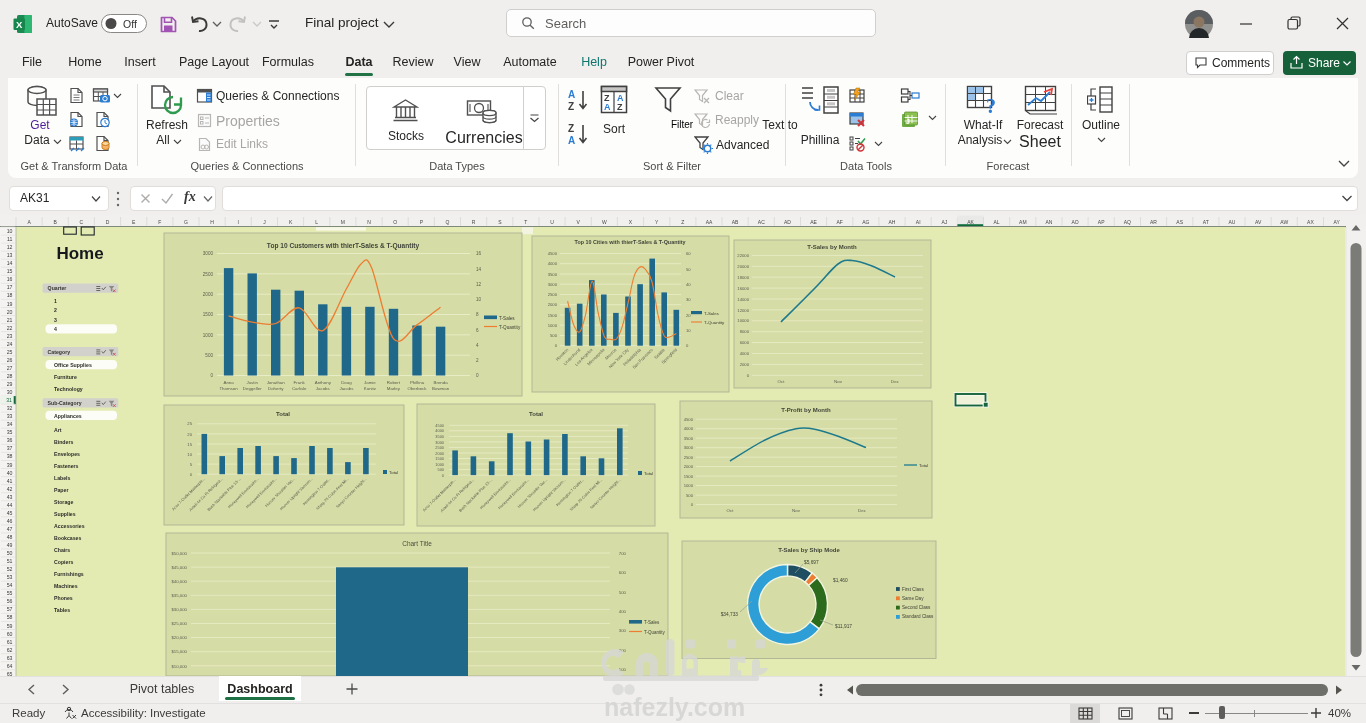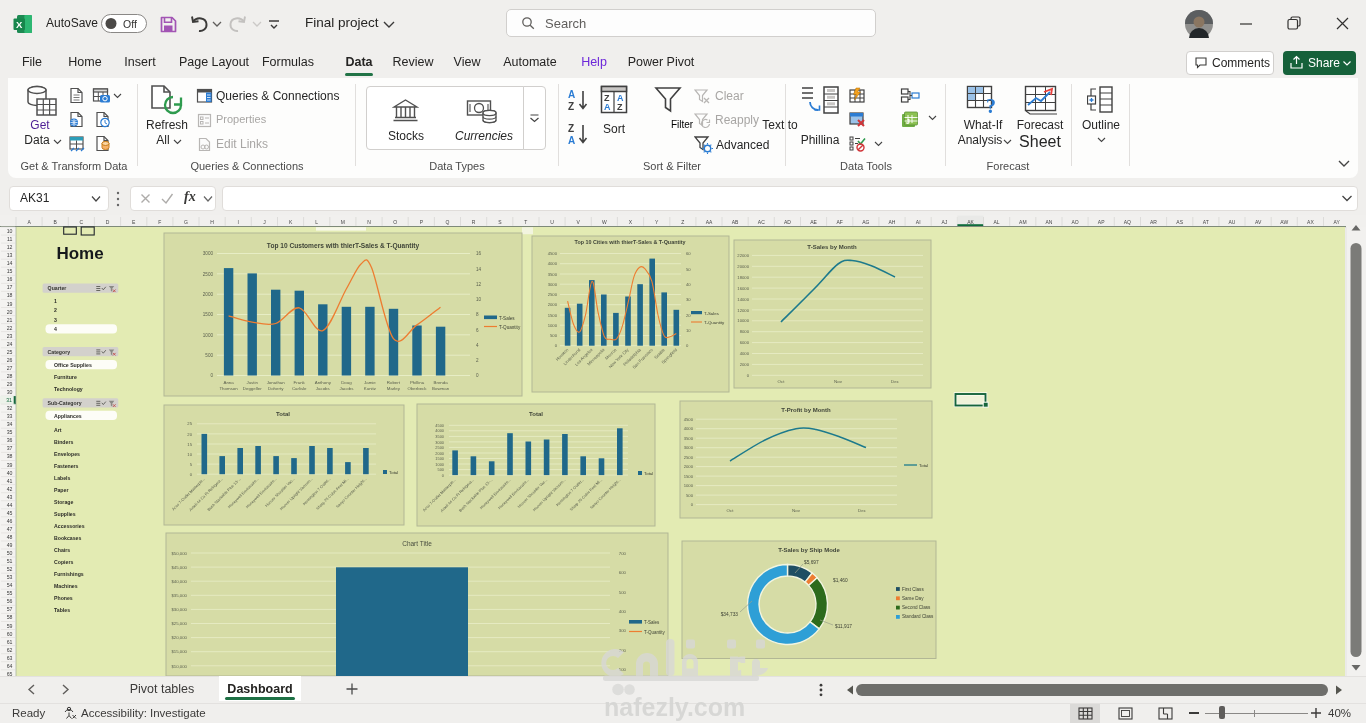--- a/index.html
+++ b/index.html
@@ -67,21 +67,21 @@
 <div class="abs" style="left:0;top:48px;width:1366px;height:30px;background:#f0efed;">
 <div class="abs" style="left:32px;top:6.5px;transform:translateX(-50%);font-size:12.5px;font-weight:normal;color:#252423;white-space:nowrap;">File</div>
 <div class="abs" style="left:85px;top:6.5px;transform:translateX(-50%);font-size:12.5px;font-weight:normal;color:#252423;white-space:nowrap;">Home</div>
 <div class="abs" style="left:140px;top:6.5px;transform:translateX(-50%);font-size:12.5px;font-weight:normal;color:#252423;white-space:nowrap;">Insert</div>
 <div class="abs" style="left:214px;top:6.5px;transform:translateX(-50%);font-size:12.5px;font-weight:normal;color:#252423;white-space:nowrap;">Page Layout</div>
 <div class="abs" style="left:288px;top:6.5px;transform:translateX(-50%);font-size:12.5px;font-weight:normal;color:#252423;white-space:nowrap;">Formulas</div>
 <div class="abs" style="left:359px;top:6.5px;transform:translateX(-50%);font-size:12.5px;font-weight:bold;color:#252423;white-space:nowrap;">Data</div>
 <div class="abs" style="left:413px;top:6.5px;transform:translateX(-50%);font-size:12.5px;font-weight:normal;color:#252423;white-space:nowrap;">Review</div>
 <div class="abs" style="left:467px;top:6.5px;transform:translateX(-50%);font-size:12.5px;font-weight:normal;color:#252423;white-space:nowrap;">View</div>
 <div class="abs" style="left:530px;top:6.5px;transform:translateX(-50%);font-size:12.5px;font-weight:normal;color:#252423;white-space:nowrap;">Automate</div>
-<div class="abs" style="left:594px;top:6.5px;transform:translateX(-50%);font-size:12.5px;font-weight:normal;color:#6d28d9;white-space:nowrap;">Help</div>
+<div class="abs" style="left:594px;top:6.5px;transform:translateX(-50%);font-size:12.5px;font-weight:normal;color:#0f766e;white-space:nowrap;">Help</div>
 <div class="abs" style="left:661px;top:6.5px;transform:translateX(-50%);font-size:12.5px;font-weight:normal;color:#252423;white-space:nowrap;">Power Pivot</div>
 <div class="abs" style="left:345px;top:25px;width:28px;height:3px;background:#217346;border-radius:2px;"></div>
 </div>
 <div class="abs" style="left:1186px;top:51px;width:88px;height:24px;background:#fff;border:1px solid #d1cfcd;border-radius:4px;box-sizing:border-box;"></div>
 <svg class="abs" style="left:1194px;top:56px" width="14" height="14" viewBox="0 0 14 14">
 <path d="M2 2 h10 v7 h-6 l-2.5 2.5 v-2.5 h-1.5 z" fill="none" stroke="#3b3a39" stroke-width="1.1"></path>
   </svg>
 <div class="abs" style="left:1212px;top:56px;font-size:12px;color:#252423;">Comments</div>
 <div class="abs" style="left:1283px;top:51px;width:73px;height:24px;background:#16613a;border-radius:4px;"></div>
 <svg class="abs" style="left:1289px;top:55px" width="15" height="15" viewBox="0 0 15 15">
@@ -172,21 +172,21 @@
 <rect x="10" y="4.5" width="5.5" height="9.5" fill="#2b7cd3"></rect>
 <path d="M11 7 h3.5 M11 9.5 h3.5 M11 12 h3.5" stroke="#fff" stroke-width="0.8"></path>
 </svg>
 <div class="abs" style="left:216px;top:89px;font-size:12px;color:#262626;">Queries &amp; Connections</div>
 <svg class="abs" style="left:197px;top:113px" width="16" height="15" viewBox="0 0 16 15">
 <rect x="1.5" y="1.5" width="12" height="12" fill="#fbfbfb" stroke="#b8b6b4" stroke-width="1.2"></rect>
 <rect x="3.5" y="4" width="2.5" height="2.5" fill="none" stroke="#b8b6b4" stroke-width="1"></rect>
 <rect x="3.5" y="8.5" width="2.5" height="2.5" fill="none" stroke="#b8b6b4" stroke-width="1"></rect>
 <path d="M8 5 h4 M8 10 h4" stroke="#b8b6b4" stroke-width="1"></path>
 </svg>
-<div class="abs" style="left:216px;top:113px;font-size:11px;color:#a8a6a4;">Properties</div>
+<div class="abs" style="left:216px;top:113px;font-size:14px;color:#a8a6a4;">Properties</div>
 <svg class="abs" style="left:197px;top:137px" width="16" height="15" viewBox="0 0 16 15">
 <path d="M2.5 1.5 h6.5 l3.5 3.5 v8.5 h-10 z" fill="#fbfbfb" stroke="#b8b6b4" stroke-width="1.2"></path>
 <circle cx="6" cy="10" r="2" fill="none" stroke="#b8b6b4" stroke-width="1"></circle>
 <circle cx="9.5" cy="10" r="2" fill="none" stroke="#b8b6b4" stroke-width="1"></circle>
 </svg>
 <div class="abs" style="left:216px;top:137px;font-size:12px;color:#a8a6a4;text-align:center;">Edit Links</div>
 <div class="abs" style="left:366px;top:86px;width:158px;height:64px;background:#fff;border:1px solid #d1cfcd;border-radius:4px 0 0 4px;box-sizing:border-box;"></div>
 <div class="abs" style="left:523px;top:86px;width:23px;height:64px;background:#fff;border:1px solid #d1cfcd;border-radius:0 4px 4px 0;box-sizing:border-box;"></div>
 <svg class="abs" style="left:392px;top:98px" width="27" height="26" viewBox="0 0 27 26">
 <path d="M2 9 L13.5 2 L25 9 z" fill="none" stroke="#505050" stroke-width="1.4"></path>
@@ -195,21 +195,21 @@
 </svg>
 <div class="abs" style="left:406px;top:129px;transform:translateX(-50%);font-size:12px;color:#262626;">Stocks</div>
 <svg class="abs" style="left:466px;top:99px" width="34" height="26" viewBox="0 0 34 26">
 <rect x="1.5" y="2" width="23" height="14" fill="#fff" stroke="#505050" stroke-width="1.4"></rect>
 <circle cx="13" cy="9" r="4.5" fill="none" stroke="#505050" stroke-width="1.3"></circle>
 <path d="M4 5 v8 M22 5 v8" stroke="#505050" stroke-width="1.1"></path>
 <path d="M17 14 a6.5 2.6 0 0 1 13 0 v7 a6.5 2.6 0 0 1 -13 0 z" fill="#fff" stroke="#505050" stroke-width="1.3"></path>
 <ellipse cx="23.5" cy="14" rx="6.5" ry="2.6" fill="#fff" stroke="#505050" stroke-width="1.3"></ellipse>
 <path d="M17 17.5 a6.5 2.6 0 0 0 13 0 M17 21 a6.5 2.6 0 0 0 13 0" fill="none" stroke="#505050" stroke-width="1.1"></path>
 </svg>
-<div class="abs" style="left:484px;top:129px;transform:translateX(-50%);font-size:12px;color:#262626;font-style:italic;">Currencies</div>
+<div class="abs" style="left:484px;top:129px;transform:translateX(-50%);font-size:16px;color:#262626;">Currencies</div>
 <svg class="abs" style="left:528px;top:112px" width="13" height="12" viewBox="0 0 13 12">
 <path d="M2.5 3 h8 M2.5 6 l4 3.5 L10.5 6" fill="none" stroke="#444" stroke-width="1.2"></path>
   </svg>
 <svg class="abs" style="left:566px;top:88px" width="26" height="25" viewBox="0 0 26 25">
 <text x="2" y="10" font-size="10" font-weight="bold" fill="#2b7cd3" font-family="Liberation Sans">A</text>
 <text x="2" y="22" font-size="10" font-weight="bold" fill="#404040" font-family="Liberation Sans">Z</text>
 <path d="M17 3 v17 M13.5 16 l3.5 4.5 L20.5 16" fill="none" stroke="#404040" stroke-width="1.6"></path>
 </svg>
 <svg class="abs" style="left:566px;top:122px" width="26" height="25" viewBox="0 0 26 25">
 <text x="2" y="10" font-size="10" font-weight="bold" fill="#404040" font-family="Liberation Sans">Z</text>

